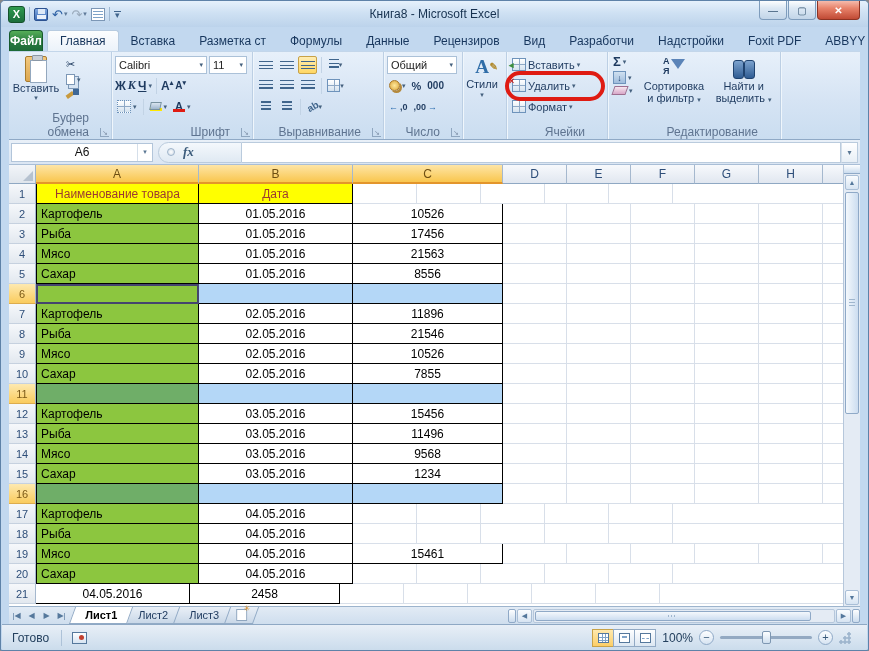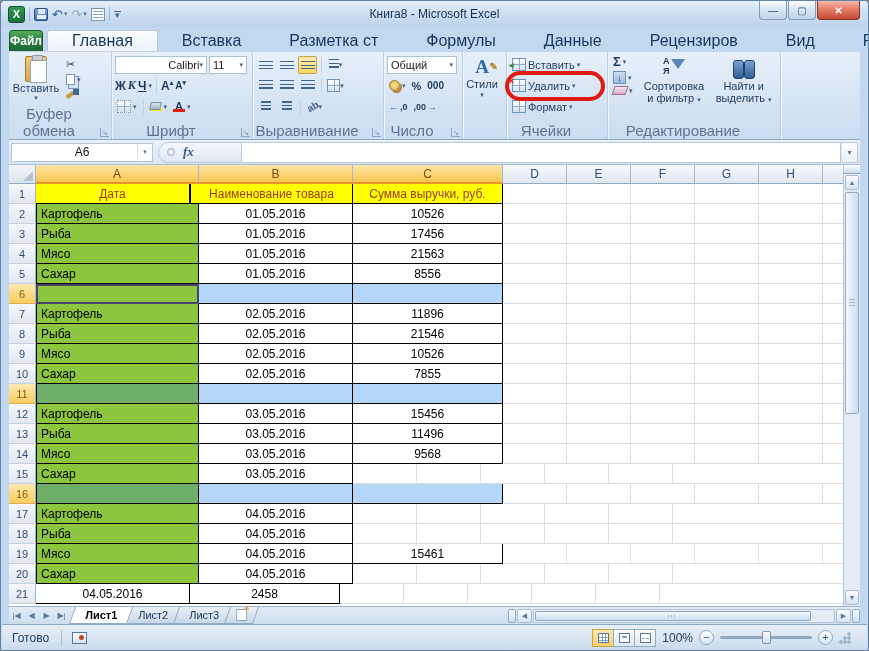--- a/index.html
+++ b/index.html
@@ -18,26 +18,26 @@
   .save-ic:after{content:"";position:absolute;left:2px;bottom:1px;width:9px;height:4px;background:#E8F0FA;}
   .sheet-ic{width:14px;height:13px;background:#fff;border:1px solid #7C97B6;position:relative;}
   .sheet-ic:before{content:"";position:absolute;left:1px;top:2px;right:1px;height:1px;background:#7FA3C8;box-shadow:0 3px 0 #7FA3C8,0 6px 0 #7FA3C8;}
   .title-text{position:absolute;left:0;right:0;text-align:center;font-size:12px;color:#16314F;pointer-events:none;}
   .winbtns{position:absolute;right:8px;top:0;display:flex;z-index:2;}
   .wbtn{width:28px;height:19px;border:1px solid #7E9CBC;border-top:none;background:linear-gradient(#FDFEFF,#DCE8F4 40%,#C2D5E8);border-radius:0 0 4px 4px;display:flex;align-items:center;justify-content:center;font-size:10px;color:#33536F;margin-left:1px;}
   .wbtn.close{width:43px;background:linear-gradient(#F5BBAC,#E8836B 40%,#C04A35);color:#fff;border-color:#8E3323;font-weight:bold;}
   
   .tabstrip{position:absolute;top:26px;left:8px;right:8px;height:24px;display:flex;align-items:flex-end;}
   .file-tab{width:62px;height:21px;margin-right:4px;background:linear-gradient(#56AE58,#27793F 55%,#1C6A37);border:1px solid #175A2D;border-bottom:none;border-radius:4px 4px 0 0;color:#fff;font-weight:bold;font-size:12px;display:flex;align-items:center;justify-content:center;}
-  .rtab{height:21px;display:flex;align-items:center;padding:0 24px;font-size:16px;color:#17365D;white-space:nowrap;}
+  .rtab{height:21px;display:flex;align-items:center;padding:0 12px;font-size:12px;color:#17365D;white-space:nowrap;}
   .rtab.active{background:linear-gradient(#FCFDFE,#EBF2FA);border:1px solid #B7CBE0;border-bottom:none;border-radius:3px 3px 0 0;}
   
   .ribbon{position:absolute;top:50px;left:8px;right:8px;height:89px;background:linear-gradient(#E7F0FA,#D6E4F4 55%,#CADDF0);border-top:1px solid #C3D6EA;border-bottom:1px solid #8FA9C6;display:flex;}
   .group{position:relative;height:100%;padding:2px 3px 14px;border-right:1px solid #BCCFE4;box-shadow:1px 0 0 #EFF6FC;flex:0 0 auto;}
-  .glabel{position:absolute;bottom:0;left:0;right:22px;text-align:center;font-size:15px;color:#5F7490;}
+  .glabel{position:absolute;bottom:0;left:0;right:22px;text-align:right;font-size:12px;color:#5F7490;}
   .launcher{position:absolute;bottom:2px;right:2px;width:9px;height:9px;border-left:1px solid #8FA6BF;border-bottom:1px solid #8FA6BF;color:#7C8EA5;font-size:7px;line-height:9px;text-align:center;}
   .rowline{display:flex;align-items:center;height:21px;gap:2px;}
   .btn{display:flex;align-items:center;gap:2px;font-size:11px;color:#1E3A5F;padding:0 2px;border-radius:2px;}
   .dd{font-size:7px;color:#44607E;}
   .combo{background:#fff;border:1px solid #ABC1D8;height:18px;display:flex;align-items:center;font-size:11px;color:#222;padding:0 3px;justify-content:space-between;}
   .bigbtn{display:flex;flex-direction:column;align-items:center;justify-content:flex-start;font-size:11px;color:#1E3A5F;}
   .clip-ic{width:22px;height:26px;background:linear-gradient(#F2C87E,#DCA74F);border:1px solid #A97C2E;border-radius:2px;position:relative;margin-top:2px;}
   .clip-ic:before{content:"";position:absolute;left:4px;top:3px;width:15px;height:21px;background:#fff;border:1px solid #94A8BE;}
   .clip-ic:after{content:"";position:absolute;left:6px;top:-2px;width:9px;height:4px;background:#C9CFD6;border:1px solid #8B98A6;border-radius:1px;}
   .fmt-brush{width:13px;height:11px;position:relative;}
@@ -212,21 +212,21 @@
               <span class="fmt-brush"></span>
             </span>
         </div>
       </div>
       <div class="glabel">Буфер обмена</div>
       <div class="launcher">↘</div>
     </div>
 
     <div class="group" style="width:141px;">
       <div class="rowline">
-        <div class="combo" style="width:92px;justify-content:flex-end;">
+        <div class="combo" style="width:92px;">
             <span>Calibri</span>
             <span class="dd">▾</span>
           </div>
         <div class="combo" style="width:38px;">
             <span>11</span>
             <span class="dd">▾</span>
           </div>
       </div>
       <div class="rowline">
         <span class="letter">Ж</span>
@@ -438,23 +438,22 @@
           <div class="colh" style="width: 64px;">D</div>
           <div class="colh" style="width: 64px;">E</div>
           <div class="colh" style="width: 64px;">F</div>
           <div class="colh" style="width: 64px;">G</div>
           <div class="colh" style="width: 64px;">H</div>
           <div class="colh fill"></div>
         </div>
       <div>
           <div class="grow">
             <div class="rh">1</div>
+            <div class="c dark lb yellow" style="width: 163px;">Наименование товара</div>
             <div class="c dark yellow" style="width: 154px;">Дата</div>
-            <div class="c dark lb yellow" style="width: 163px;">Наименование товара</div>
-            <div class="c dark yellow" style="width: 150px;">Сумма выручки, руб.</div>
             <div class="c plain" style="width: 64px;"></div>
             <div class="c plain" style="width: 64px;"></div>
             <div class="c plain" style="width: 64px;"></div>
             <div class="c plain" style="width: 64px;"></div>
             <div class="c plain" style="width: 64px;"></div>
             <div class="c fill"></div>
           </div>
           <div class="grow">
             <div class="rh">2</div>
             <div class="c dark lb green al" style="width: 163px;">Картофель</div>
@@ -608,20 +607,21 @@
             <div class="c plain" style="width: 64px;"></div>
             <div class="c plain" style="width: 64px;"></div>
             <div class="c plain" style="width: 64px;"></div>
             <div class="c plain" style="width: 64px;"></div>
             <div class="c fill"></div>
           </div>
           <div class="grow">
             <div class="rh">15</div>
             <div class="c dark lb green al" style="width: 163px;">Сахар</div>
             <div class="c dark" style="width: 154px;">03.05.2016</div>
+            <div class="c dark" style="width: 150px;">1234</div>
             <div class="c plain" style="width: 64px;"></div>
             <div class="c plain" style="width: 64px;"></div>
             <div class="c plain" style="width: 64px;"></div>
             <div class="c plain" style="width: 64px;"></div>
             <div class="c plain" style="width: 64px;"></div>
             <div class="c fill"></div>
           </div>
           <div class="grow">
             <div class="rh sel">16</div>
             <div class="c dark lb greensel" style="width: 163px;"></div>

